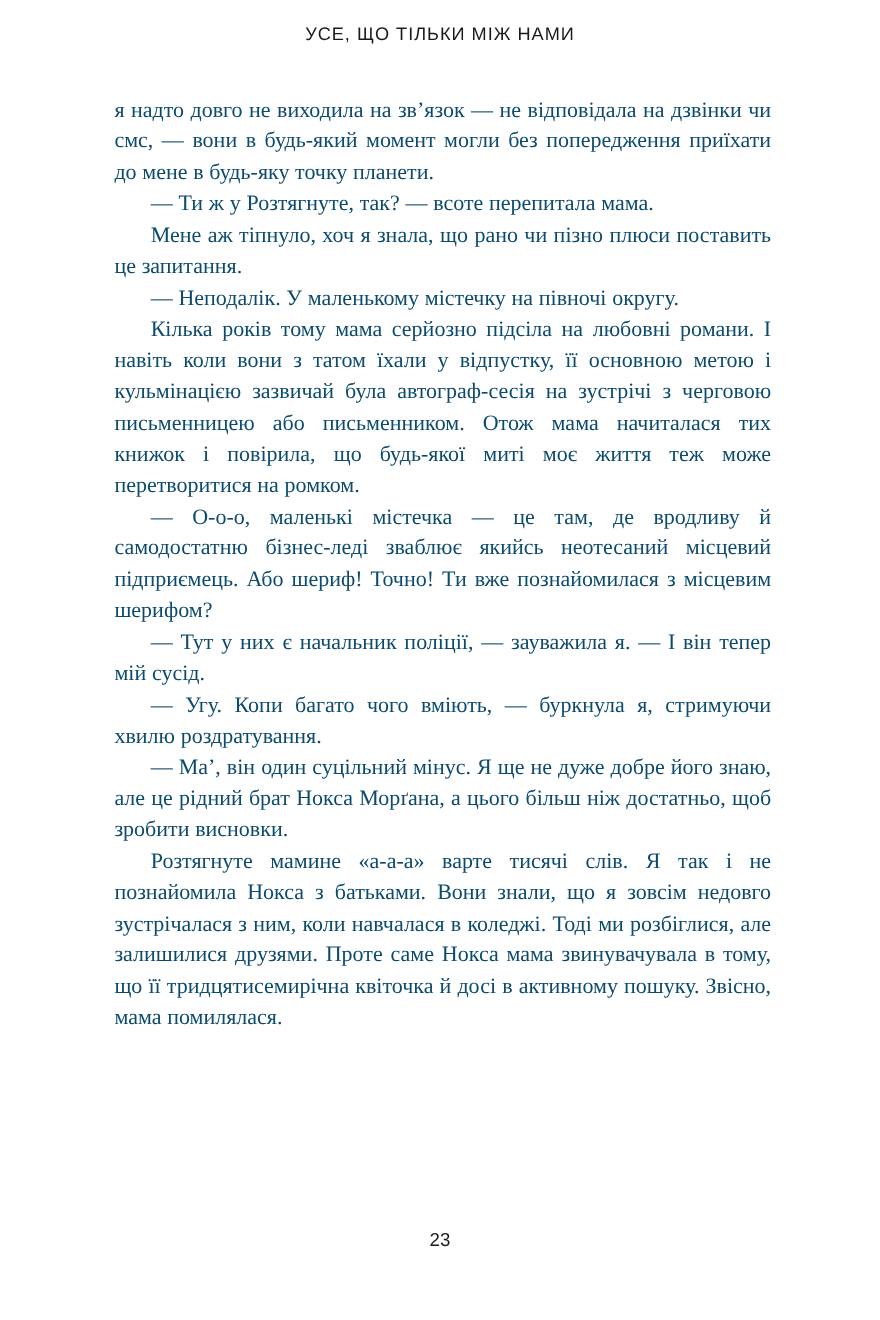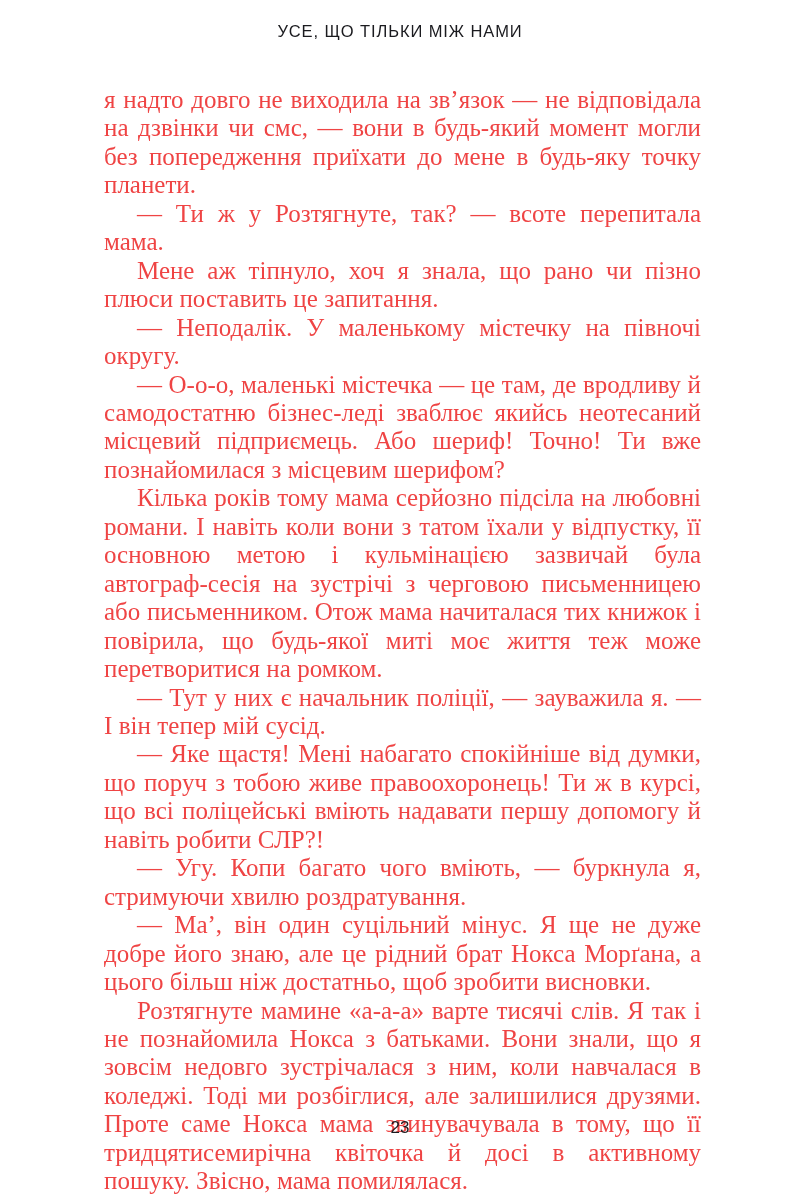--- a/index.html
+++ b/index.html
@@ -44,23 +44,23 @@
     position: absolute;
     left: 104px;
     top: 86px;
     width: 597px;
   }
 
   p.para {
     margin: 0;
     text-align: justify;
     text-align-last: left;
-    font-size: 25px;
+    font-size: 20px;
     line-height: 28.45px;
-    color: #ef4444;
+    color: #0c4a6e;
     text-indent: 0;
     hyphens: none;
     word-spacing: 0.2px;
   }
   p.para.indent {
     text-indent: 33px;
   }
 
   
   .folio {
@@ -79,24 +79,23 @@
 
 <div class="page">
 
   <div class="running-head">УСЕ, ЩО ТІЛЬКИ МІЖ НАМИ</div>
 
   <div class="text-column">
     <p class="para">я надто довго не виходила на зв’язок — не відповідала на дзвінки чи смс, — вони в будь-який момент могли без попередження приїхати до мене в будь-яку точку планети.</p>
     <p class="para indent">— Ти ж у Розтягнуте, так? — всоте перепитала мама.</p>
     <p class="para indent">Мене аж тіпнуло, хоч я знала, що рано чи пізно плюси поставить це запитання.</p>
     <p class="para indent">— Неподалік. У маленькому містечку на півночі округу.</p>
+    <p class="para indent">Кілька років тому мама серйозно підсіла на любовні романи. І навіть коли вони з татом їхали у відпустку, її основною метою і кульмінацією зазвичай була автограф-сесія на зустрічі з черговою письменницею або письменником. Отож мама начиталася тих книжок і повірила, що будь-якої миті моє життя теж може перетворитися на ромком.</p>
     <p class="para indent">— О-о-о, маленькі містечка — це там, де вродливу й самодостатню бізнес-леді зваблює якийсь неотесаний місцевий підприємець. Або шериф! Точно! Ти вже познайомилася з місцевим шерифом?</p>
-    <p class="para indent">Кілька років тому мама серйозно підсіла на любовні романи. І навіть коли вони з татом їхали у відпустку, її основною метою і кульмінацією зазвичай була автограф-сесія на зустрічі з черговою письменницею або письменником. Отож мама начиталася тих книжок і повірила, що будь-якої миті моє життя теж може перетворитися на ромком.</p>
     <p class="para indent">— Тут у них є начальник поліції, — зауважила я. — І він тепер мій сусід.</p>
-    <p class="para indent">— Яке щастя! Мені набагато спокійніше від думки, що поруч з тобою живе правоохоронець! Ти ж в курсі, що всі поліцейські вміють надавати першу допомогу й навіть робити СЛР?!</p>
     <p class="para indent">— Угу. Копи багато чого вміють, — буркнула я, стримуючи хвилю роздратування.</p>
     <p class="para indent">— Ма’, він один суцільний мінус. Я ще не дуже добре його знаю, але це рідний брат Нокса Морґана, а цього більш ніж достатньо, щоб зробити висновки.</p>
     <p class="para indent">Розтягнуте мамине «а-а-а» варте тисячі слів. Я так і не познайомила Нокса з батьками. Вони знали, що я зовсім недовго зустрічалася з ним, коли навчалася в коледжі. Тоді ми розбіглися, але залишилися друзями. Проте саме Нокса мама звинувачувала в тому, що її тридцятисемирічна квіточка й досі в активному пошуку. Звісно, мама помилялася.</p>
   </div>
 
   <div class="folio">23</div>
 
 </div>
 
 </body></html>

